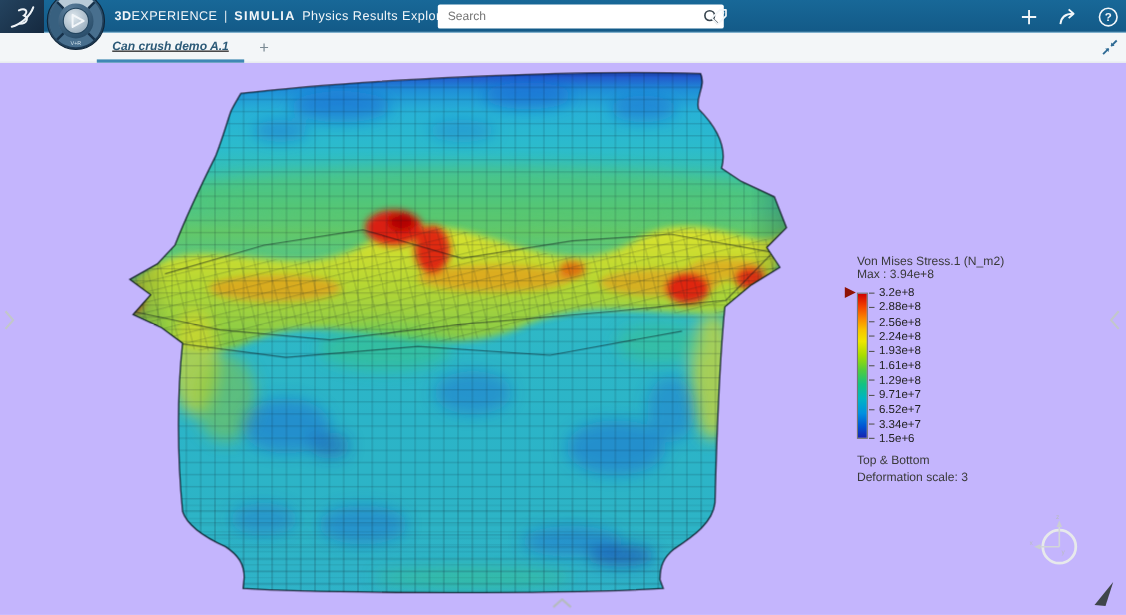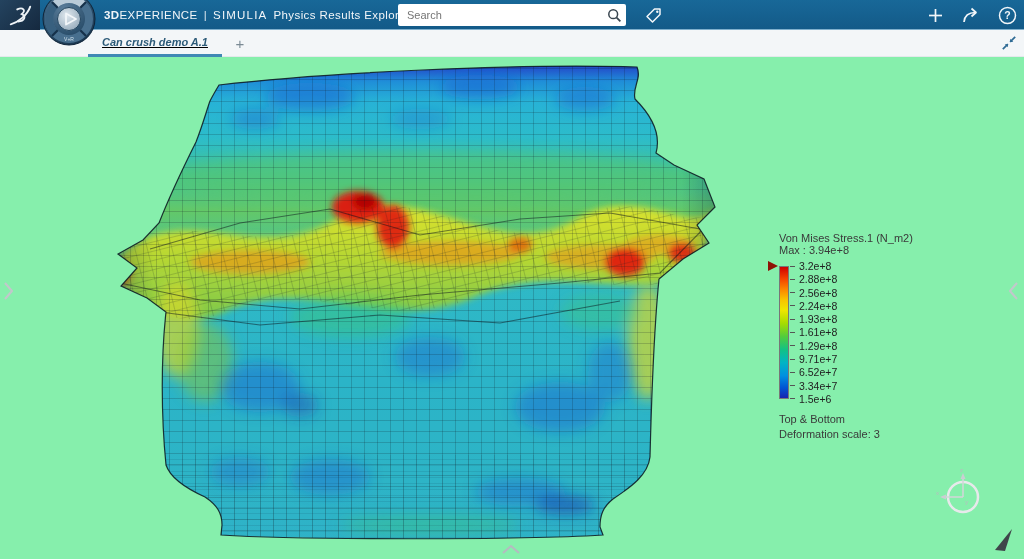--- a/index.html
+++ b/index.html
@@ -9,22 +9,22 @@
   
   .topbar { position:absolute; left:0; top:0; width:1024px; height:30px;
     background:linear-gradient(#186898,#135a88); border-bottom:1px solid #7fb0cd; z-index:5; }
   .logo-block { position:absolute; left:0; top:0; width:40px; height:30px;
     background:linear-gradient(135deg,#24435f,#15293f); display:flex; align-items:center; justify-content:center; }
   .compass { position:absolute; left:42px; top:-8px; width:54px; height:54px; z-index:8; cursor:pointer; }
   .app-title { position:absolute; left:104px; top:0; height:30px; display:flex; align-items:center;
     color:#f2f6f9; font-size:11.5px; letter-spacing:.4px; white-space:nowrap; }
   .app-title .b { font-weight:bold; }
   .app-title .sep { margin:0 6px; opacity:.9; }
-  .app-title .prod { font-weight:normal; letter-spacing:1.2px; margin-right:6px; }
-  .search-wrap { position:absolute; left:398px; top:4px; width:228px; height:22px;
+  .app-title .prod { font-weight:bold; letter-spacing:1.2px; margin-right:6px; }
+  .search-wrap { position:absolute; left:398px; top:4px; width:260px; height:22px;
     background:#fff; border-radius:2px; display:flex; align-items:center; }
   .search-wrap input { flex:1; border:none; outline:none; font-size:11px; padding:0 6px 0 9px;
     color:#333; background:transparent; font-family:"Liberation Sans", sans-serif; }
   .search-btn { width:24px; height:22px; border:none; background:transparent; cursor:pointer;
     display:flex; align-items:center; justify-content:center; }
   .tag-btn { position:absolute; left:642px; top:5px; width:22px; height:22px; background:transparent;
     border:none; cursor:pointer; }
   .right-icons { position:absolute; right:6px; top:0; height:30px; display:flex; align-items:center; gap:14px; }
   .ico-btn { background:transparent; border:none; cursor:pointer; width:22px; height:22px;
     display:flex; align-items:center; justify-content:center; }
@@ -35,21 +35,21 @@
   .tab-active { position:absolute; left:88px; top:0; width:134px; height:27px; cursor:pointer;text-decoration:underline; }
   .tab-active .lbl { display:block; text-align:center; padding-top:6px;
     font-size:11px; font-style:italic; font-weight:bold; color:#2c5a78; }
   .tab-active .underline { position:absolute; left:0; bottom:0; width:100%; height:3px; background:#3f88b4; }
   .tab-add { position:absolute; left:230px; top:3px; width:20px; height:20px; border:none;
     background:transparent; color:#7a8a94; font-size:15px; cursor:pointer; }
   .collapse-btn { position:absolute; right:6px; top:4px; width:18px; height:18px; border:none;
     background:transparent; cursor:pointer; padding:0; }
 
   
-  .canvas { position:absolute; left:0; top:57px; width:1024px; height:502px; background:#86efac; }
+  .canvas { position:absolute; left:0; top:57px; width:1024px; height:502px; background:#c4b5fd; }
   .viewport { position:absolute; left:0; top:0; width:1024px; height:502px; }
 
   
   .legend { position:absolute; left:779px; top:175px; width:160px; color:#3a3a3a; }
   .legend .ltitle { font-size:11px; }
   .legend .lmax { font-size:11px; margin-top:0; }
   .bar-row { position:relative; margin-top:10px; display:flex;align-items:center; }
   .colorbar { width:10px; height:133px; border:1px solid #777;
     background:linear-gradient(#cf0000,#f34300 9%,#fb8500 17%,#f8c300 25%,#eee600 33%,
       #a6dc00 43%,#52cc3c 53%,#12c284 63%,#00b4c4 73%,#0090e0 83%,#0055d4 92%,#1822b0); }

